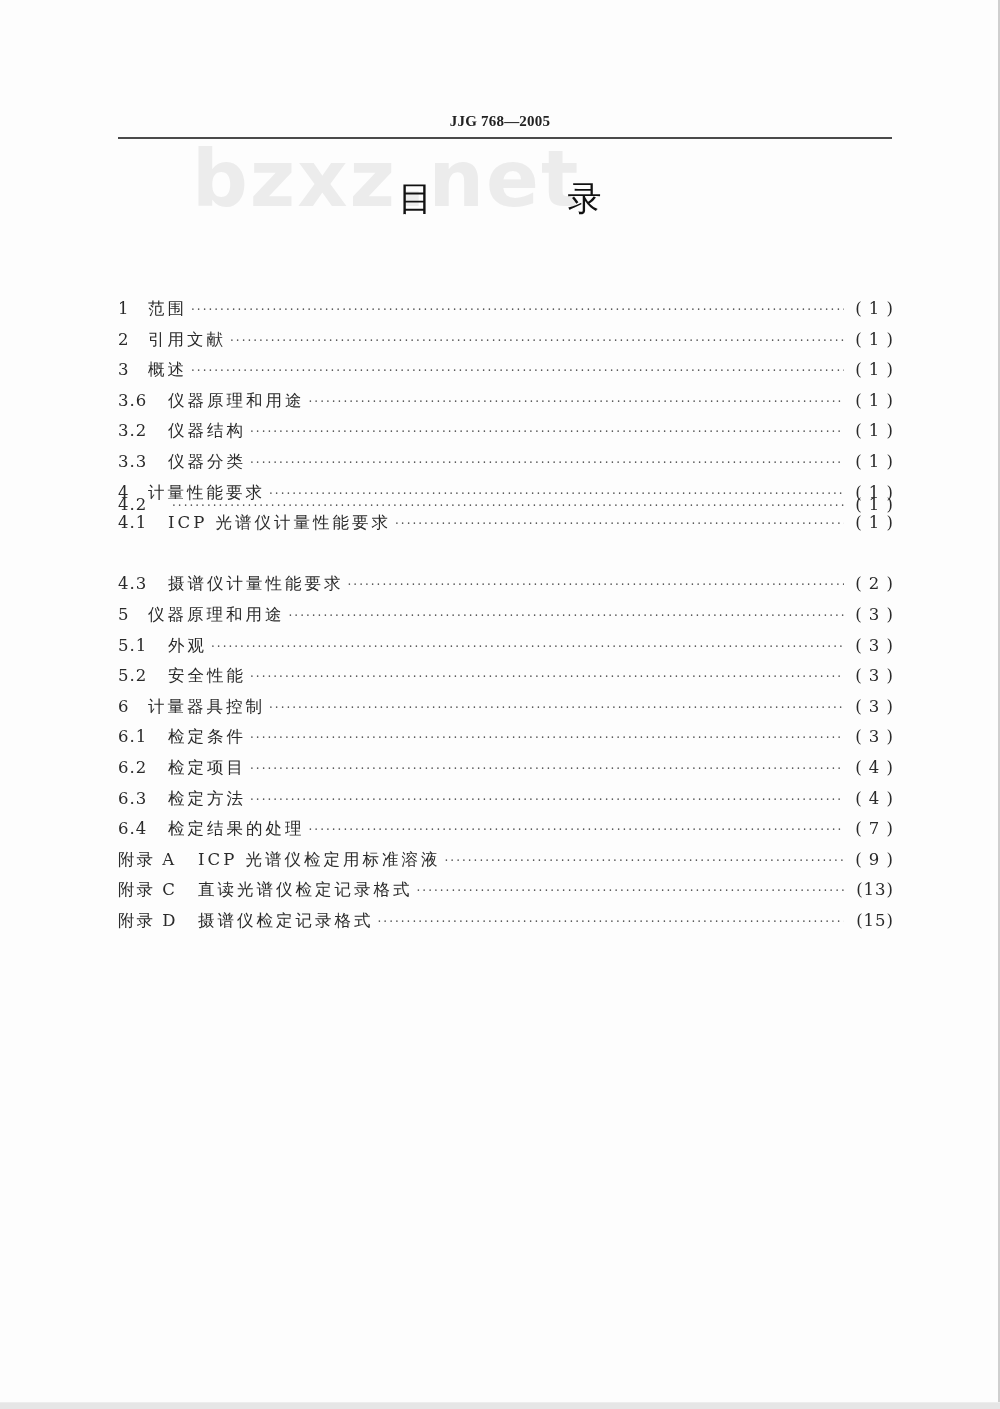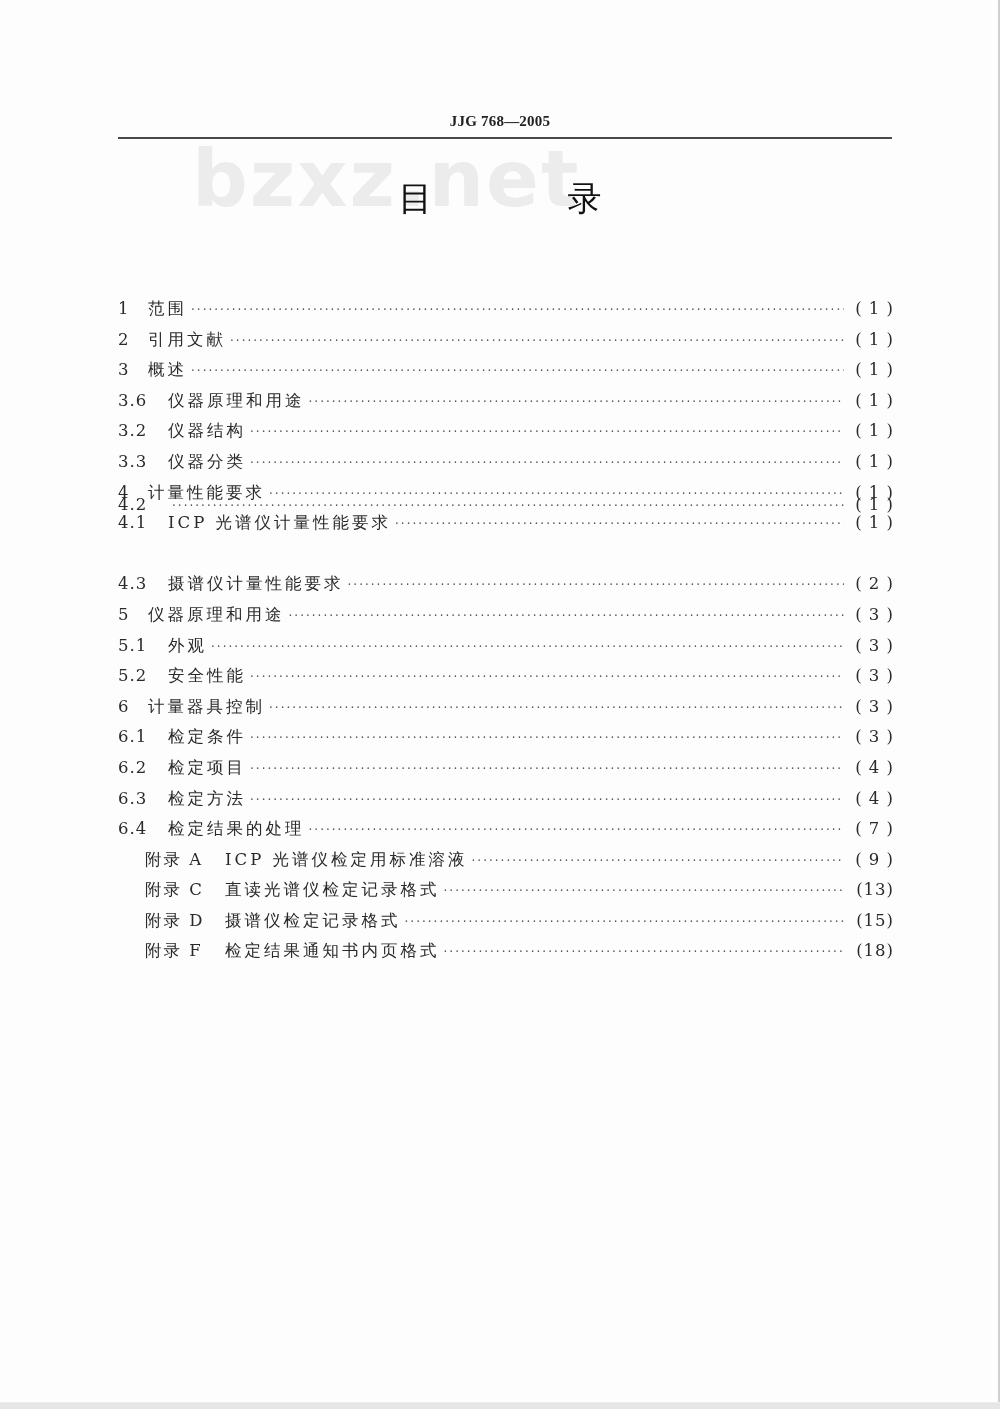--- a/index.html
+++ b/index.html
@@ -20,21 +20,21 @@
   }
   .title {
     position: absolute; top: 176px; left: 0; width: 1000px; text-align: center; z-index: 1;
     font-family: "DejaVu Sans", sans-serif; font-weight: normal; font-size: 34px; color: #111; letter-spacing: 62px; text-indent: 62px;
   }
   .toc { position: absolute; top: 250px; left: 118px; width: 776px; z-index: 1; }
   .toc-row { display: flex; align-items: baseline; height: 30.6px; font-size: 16.5px; white-space: nowrap; }
   .num { display: inline-block; letter-spacing: 1px; }
   .num.lvl1 { width: 30px; }
   .num.lvl2 { width: 50px; }
-  .num.appx { width: 80px; letter-spacing: 2px; margin-left: 27px; }
+  .num.appx { width: 80px; letter-spacing: 2px; }
   .lbl { letter-spacing: 3px; margin-top: 48px; }
   .leader { flex: 1; overflow: hidden; margin: 0 6px 0 4px; color: #555; letter-spacing: 2px; font-size: 12px; }
   .leader::before { content: "························································································································································"; }
   .page { width: 44px; text-align: right; letter-spacing: 1px; }
 </style>
 </head>
 <body>
 
 <div class="page-edge-right"></div>
 <div class="page-edge-bottom"></div>
@@ -164,19 +164,13 @@
       <span class="lbl">直读光谱仪检定记录格式</span>
       <span class="leader"></span>
       <span class="page">(13)</span>
     </div>
     <div class="toc-row">
       <span class="num appx">附录 D</span>
       <span class="lbl">摄谱仪检定记录格式</span>
       <span class="leader"></span>
       <span class="page">(15)</span>
     </div>
-    <div class="toc-row">
-      <span class="num appx">附录 F</span>
-      <span class="lbl">检定结果通知书内页格式</span>
-      <span class="leader"></span>
-      <span class="page">(18)</span>
-    </div>
   </div>
 
 </body></html>

